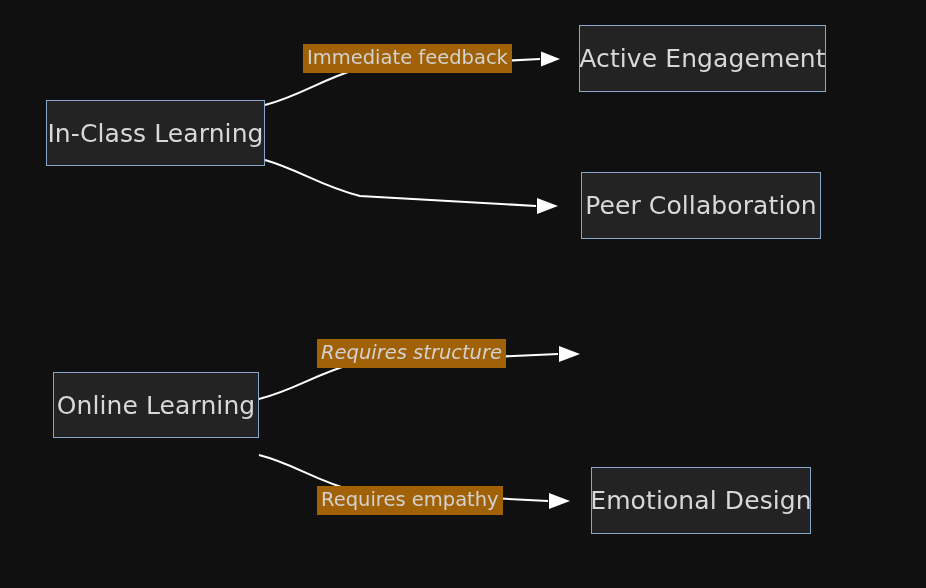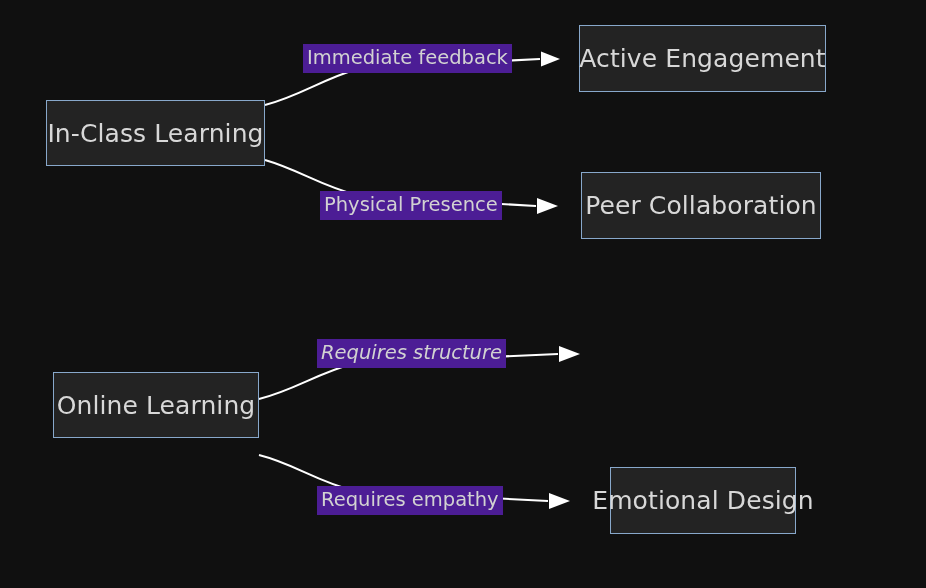--- a/index.html
+++ b/index.html
@@ -44,21 +44,21 @@
     align-items: center;
     justify-content: center;
     color: #d8d8d8;
     font-size: 25px;
     letter-spacing: 0.1px;
     white-space: nowrap;
   }
   .edge-label {
     position: absolute;
     box-sizing: border-box;
-    background: #4c1d95;
+    background: #a16207;
     color: #d2d2d2;
     font-size: 19.5px;
     line-height: 1;
     padding: 4px 4px 5px 4px;
     white-space: nowrap;
   }
 </style>
 </head>
 <body>
 
@@ -89,25 +89,24 @@
 
   <div class="node" style="left:581px; top:172px; width:240px; height:67px;">
     <span>Peer Collaboration</span>
   </div>
 
   <div class="node" style="left:53px; top:372px; width:206px; height:66px;">
     <span>Online Learning</span>
   </div>
 
 
-  <div class="node" style="left:610px; top:467px; width:186px; height:67px;">
+  <div class="node" style="left:591px; top:467px; width:220px; height:67px;">
     <span>Emotional Design</span>
   </div>
 
   <div class="edge-label" style="left:303px; top:44px;">Immediate feedback</div>
 
-  <div class="edge-label" style="left:320px; top:191px;">Physical Presence</div>
 
   <div class="edge-label" style="left:317px; top:339px;font-style:italic;">Requires structure</div>
 
   <div class="edge-label" style="left:317px; top:486px;">Requires empathy</div>
 
 </div>
 
 </body></html>

